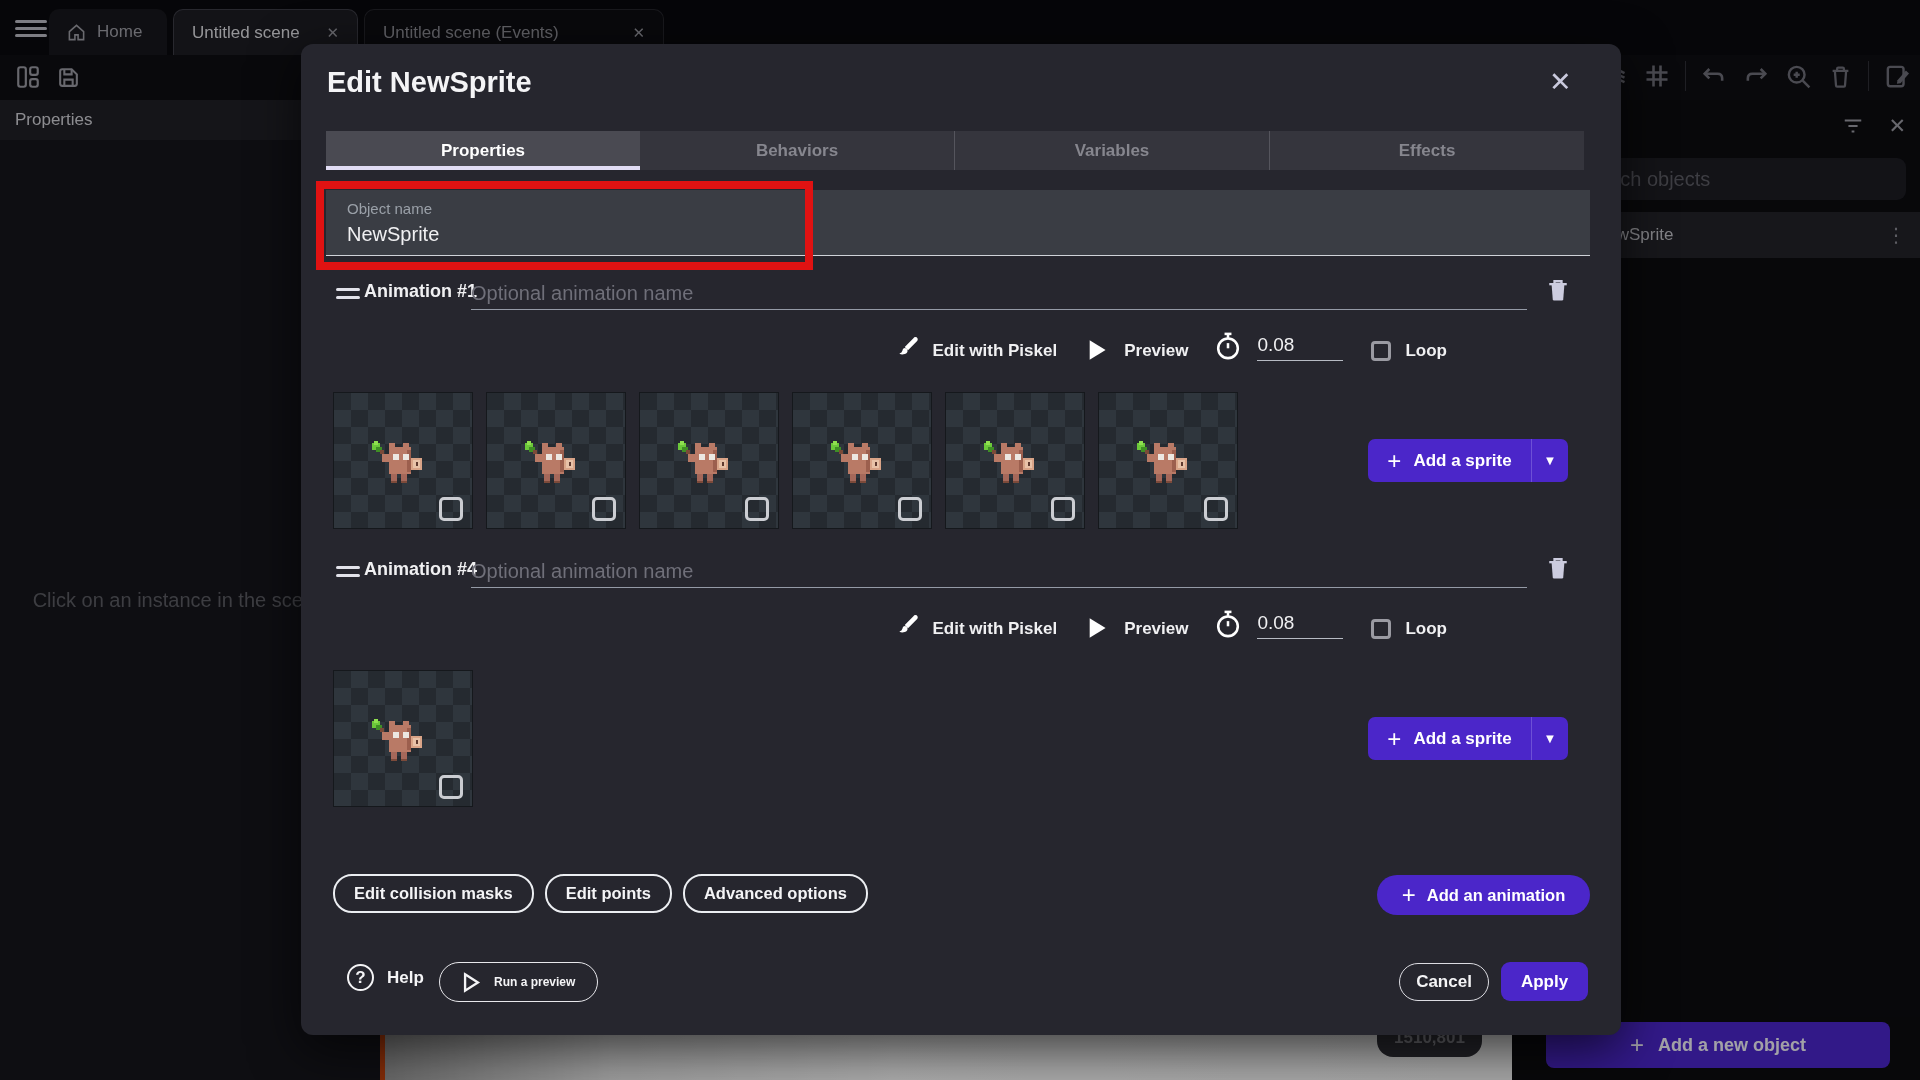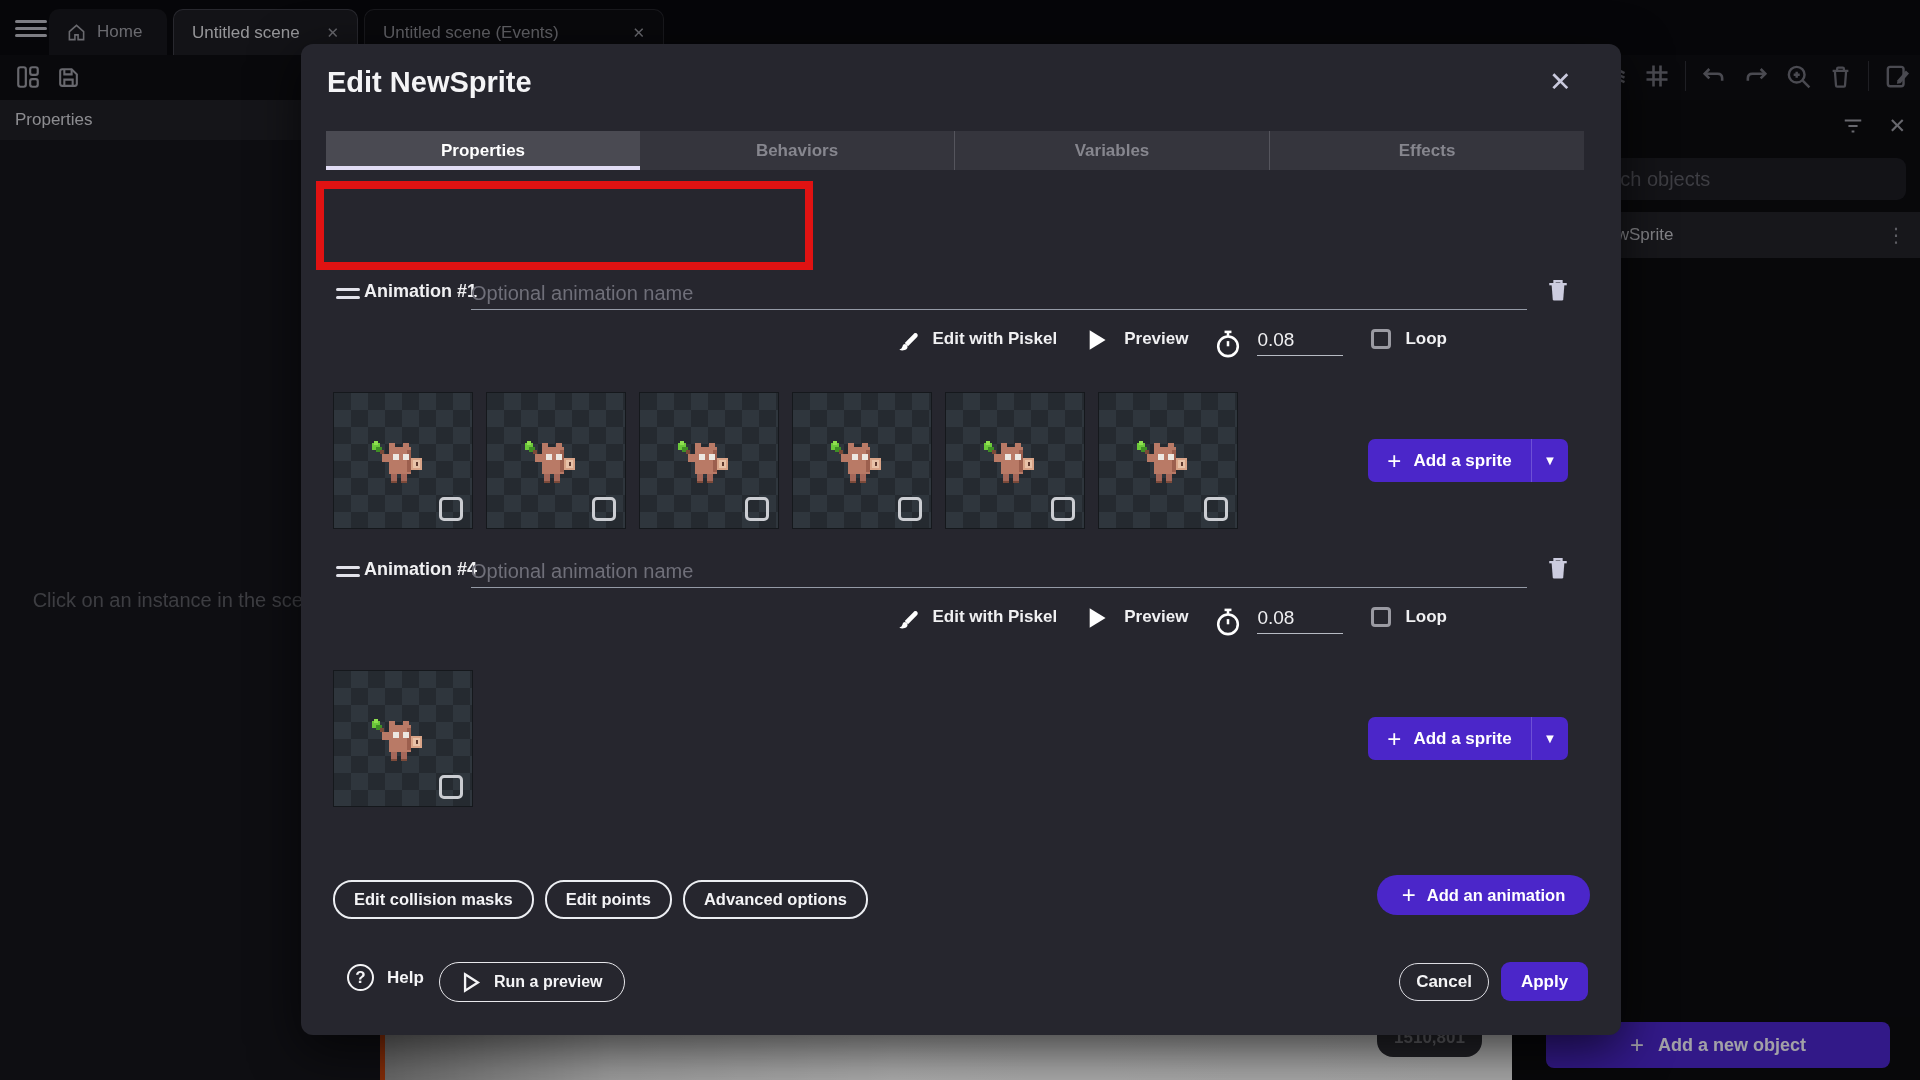--- a/index.html
+++ b/index.html
@@ -72,52 +72,52 @@
   .anim { position:absolute; left:25px; width:1264px; height:258px; }
   .anim.a0 { top:235px; } .anim.a1 { top:513px; }
   .drag-handle { position:absolute; left:10px; top:9px; width:24px; cursor:grab; }
   .drag-handle span { display:block; height:3px; margin-bottom:5px; background:#e2e2ea; border-radius:2px; }
   .anim-title { position:absolute; left:38px; top:2px; font-size:18px; font-weight:bold; color:#f0f0f2; }
   .anim-name { position:absolute; left:145px; top:-2px; width:1056px; height:33px; background:transparent;
                border:none; border-bottom:1px solid #949aa6; outline:none; font-size:20px;
                color:#e8e8ee; font-family:inherit; }
   .anim-name::placeholder { color:#6f6f79; }
   .trash-btn { position:absolute; left:1218px; top:-4px; cursor:pointer; color:#ccccdf; }
-  .piskel-row { position:absolute; right:143px; top:50px; height:32px; display:flex; align-items:flex-start; color:#f0f0f2; }
+  .piskel-row { position:absolute; right:143px; top:50px; height:32px; display:flex; align-items:flex-end; color:#f0f0f2; }
   .piskel-row .txt { font-size:17px; font-weight:bold; }
   .time-input { width:86px; background:transparent; border:none; border-bottom:1px solid #b7bbc3;
                 outline:none; font-size:19px; color:#f0f0f2; font-family:inherit; padding-bottom:4px; }
   .loop-check { width:20px; height:20px; border:3px solid #9a9aa2; border-radius:4px; cursor:pointer; }
   .thumbs { position:absolute; left:7px; top:113px; display:flex; gap:13px; }
   .thumb { position:relative; width:140px; height:137px; cursor:pointer; border:1px solid #15181c;
            background:repeating-conic-gradient(#2f363d 0% 25%, #252a30 0% 50%); background-size:34px 34px; }
   .thumb svg { position:absolute; left:38px; top:48px; }
   .thumb-check { position:absolute; right:9px; bottom:7px; width:24px; height:24px;
                  border:3px solid #cbcdd2; border-radius:5px; cursor:pointer; }
   .add-sprite { position:absolute; left:1042px; top:160px; width:200px; height:43px; background:#4b26c9;
                 border-radius:7px; display:flex; color:#fff; cursor:pointer; }
   .as-main { flex:1; display:flex; align-items:center; justify-content:center; gap:12px;
              font-size:17px; font-weight:bold; border-right:1px solid #6d50d6; }
   .as-arrow { width:36px; display:flex; align-items:center; justify-content:center; font-size:13px; }
   
   .mask-row { position:absolute; left:32px; top:830px; display:flex; gap:11px; }
   .outline-btn { height:39px; border:2px solid #eceef2; border-radius:19px; color:#f4f4f6;
                  font-weight:bold; font-size:16.5px; display:flex; align-items:center;
-                 padding:0 19px; cursor:pointer; background:transparent;margin-top:6px; }
+                 padding:0 19px; cursor:pointer; background:transparent; }
   .add-anim { position:absolute; left:1076px; top:831px; width:213px; height:40px; background:#4b26c9;
               border-radius:20px; color:#fff; font-weight:bold; font-size:16.5px;
               display:flex; align-items:center; justify-content:center; gap:11px; cursor:pointer; }
   .footer-help { position:absolute; left:46px; top:920px; display:flex; align-items:center; gap:13px;
                  color:#f4f4f6; cursor:pointer; }
   .q-circle { width:27px; height:27px; border:2.5px solid #f4f4f6; border-radius:50%; font-size:17px;
               font-weight:bold; display:flex; align-items:center; justify-content:center; }
   .footer-help .txt { font-size:17px; font-weight:bold; }
   .run-preview { position:absolute; left:138px; top:918px; height:40px; padding:0 22px;
                  border:1.5px solid #e8e8ec; border-radius:21px; color:#f4f4f6; font-weight:bold;
-                 font-size:16px; display:flex; align-items:center; gap:13px; cursor:pointer; }
+                 font-size:12px; display:flex; align-items:center; gap:13px; cursor:pointer; }
   .cancel-btn { position:absolute; left:1098px; top:919px; width:90px; height:38px; border:1.5px solid #dcdce2;
                 border-radius:19px; color:#f4f4f6; font-weight:bold; font-size:17px;
                 display:flex; align-items:center; justify-content:center; cursor:pointer; }
   .apply-btn { position:absolute; left:1200px; top:918px; width:87px; height:39px; background:#4b26c9;
                border-radius:9px; color:#fff; font-weight:bold; font-size:17px;
                display:flex; align-items:center; justify-content:center; cursor:pointer; }
   svg { display:block; }
 </style>
 </head>
 <body>
@@ -232,20 +232,24 @@
     <div class="dlg-title">Edit NewSprite</div>
     <div class="dlg-close">✕</div>
 
     <div class="tabbar">
       <div class="dtab active">Properties</div>
       <div class="dtab">Behaviors</div>
       <div class="dtab sep">Variables</div>
       <div class="dtab sep">Effects</div>
     </div>
 
+    <div class="namefield">
+      <div class="lbl">Object name</div>
+      <div class="val">NewSprite</div>
+    </div>
 
     <div class="anim a0">
       <div class="drag-handle">
           <span></span>
           <span></span>
         </div>
       <div class="anim-title">Animation #1</div>
       <input class="anim-name" placeholder="Optional animation name" style="">
       <div class="trash-btn">
         <svg width="28" height="30" viewBox="0 0 24 24" fill="none" stroke="#ccccdf" stroke-width="2">

